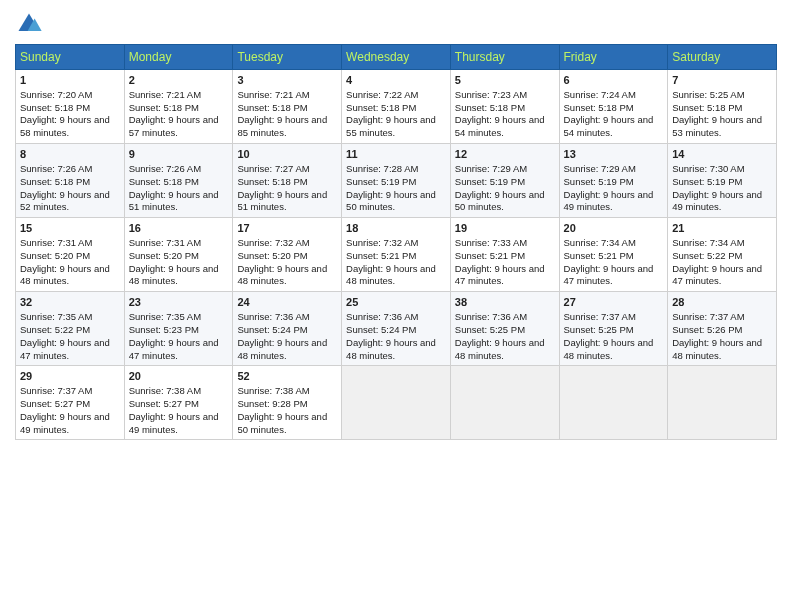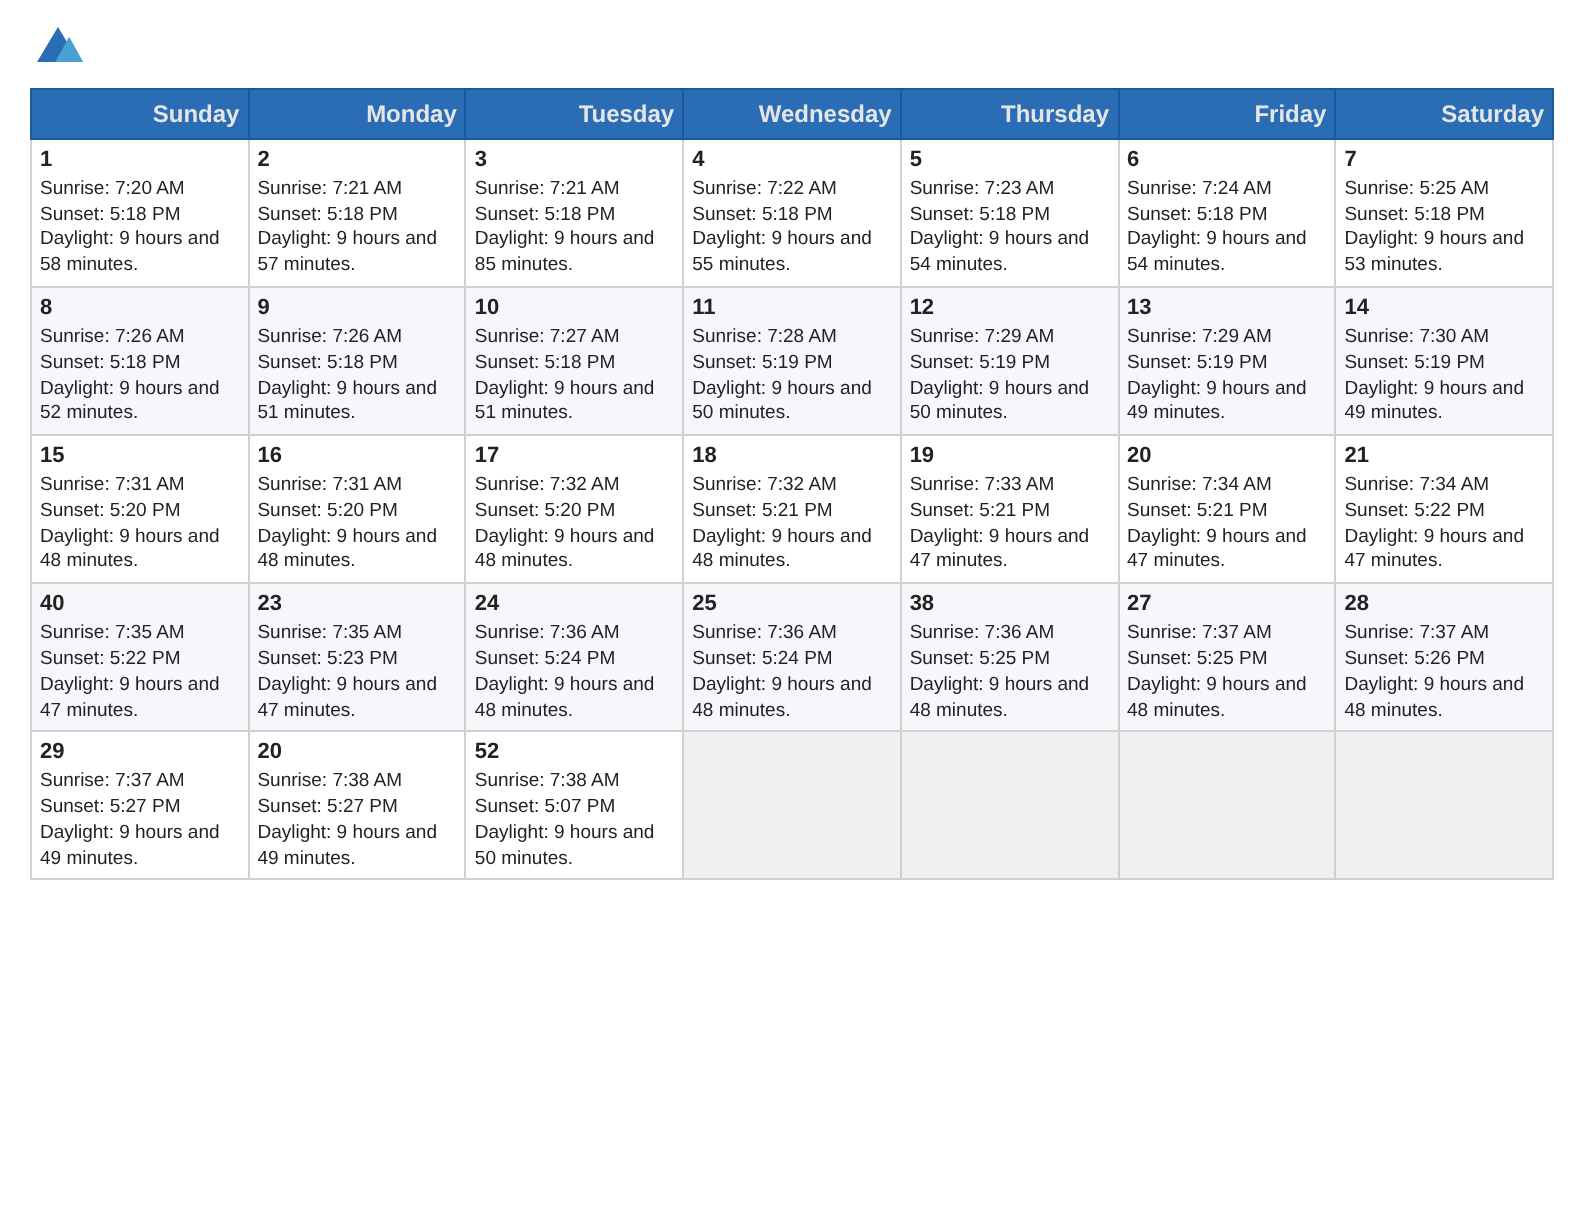--- a/index.html
+++ b/index.html
@@ -51,25 +51,25 @@
       font-size: 14px;
       color: #444;
     }
     table {
       width: 100%;
       border-collapse: collapse;
       table-layout: fixed;
     }
     thead tr th {
       background: #2a6db5;
-      color: #e5e5e5;
+      color: #bef264;
       font-size: 12px;
-      font-weight: bold;
+      font-weight: normal;
       padding: 5px 4px;
-      text-align: right;
+      text-align: left;
       border: 1px solid #1a5a9a;
     }
     tbody tr td {
       border: 1px solid #d0d0d0;
       padding: 3px 4px;
       vertical-align: top;
       font-size: 9.5px;
       color: #222;
       background: #fff;
       line-height: 1.35;
@@ -142,32 +142,32 @@
         <tr>
           <td><span class="day-num">15</span><span>Sunrise: 7:31 AM</span><br><span>Sunset: 5:20 PM</span><br><span>Daylight: 9 hours and 48 minutes.</span></td>
           <td><span class="day-num">16</span><span>Sunrise: 7:31 AM</span><br><span>Sunset: 5:20 PM</span><br><span>Daylight: 9 hours and 48 minutes.</span></td>
           <td><span class="day-num">17</span><span>Sunrise: 7:32 AM</span><br><span>Sunset: 5:20 PM</span><br><span>Daylight: 9 hours and 48 minutes.</span></td>
           <td><span class="day-num">18</span><span>Sunrise: 7:32 AM</span><br><span>Sunset: 5:21 PM</span><br><span>Daylight: 9 hours and 48 minutes.</span></td>
           <td><span class="day-num">19</span><span>Sunrise: 7:33 AM</span><br><span>Sunset: 5:21 PM</span><br><span>Daylight: 9 hours and 47 minutes.</span></td>
           <td><span class="day-num">20</span><span>Sunrise: 7:34 AM</span><br><span>Sunset: 5:21 PM</span><br><span>Daylight: 9 hours and 47 minutes.</span></td>
           <td><span class="day-num">21</span><span>Sunrise: 7:34 AM</span><br><span>Sunset: 5:22 PM</span><br><span>Daylight: 9 hours and 47 minutes.</span></td>
         </tr>
         <tr>
-          <td><span class="day-num">40</span><span>Sunrise: 7:35 AM</span><br><span>Sunset: 5:22 PM</span><br><span>Daylight: 9 hours and 47 minutes.</span></td>
+          <td><span class="day-num">32</span><span>Sunrise: 7:35 AM</span><br><span>Sunset: 5:22 PM</span><br><span>Daylight: 9 hours and 47 minutes.</span></td>
           <td><span class="day-num">23</span><span>Sunrise: 7:35 AM</span><br><span>Sunset: 5:23 PM</span><br><span>Daylight: 9 hours and 47 minutes.</span></td>
           <td><span class="day-num">24</span><span>Sunrise: 7:36 AM</span><br><span>Sunset: 5:24 PM</span><br><span>Daylight: 9 hours and 48 minutes.</span></td>
           <td><span class="day-num">25</span><span>Sunrise: 7:36 AM</span><br><span>Sunset: 5:24 PM</span><br><span>Daylight: 9 hours and 48 minutes.</span></td>
           <td><span class="day-num">38</span><span>Sunrise: 7:36 AM</span><br><span>Sunset: 5:25 PM</span><br><span>Daylight: 9 hours and 48 minutes.</span></td>
           <td><span class="day-num">27</span><span>Sunrise: 7:37 AM</span><br><span>Sunset: 5:25 PM</span><br><span>Daylight: 9 hours and 48 minutes.</span></td>
           <td><span class="day-num">28</span><span>Sunrise: 7:37 AM</span><br><span>Sunset: 5:26 PM</span><br><span>Daylight: 9 hours and 48 minutes.</span></td>
         </tr>
         <tr>
           <td><span class="day-num">29</span><span>Sunrise: 7:37 AM</span><br><span>Sunset: 5:27 PM</span><br><span>Daylight: 9 hours and 49 minutes.</span></td>
           <td><span class="day-num">20</span><span>Sunrise: 7:38 AM</span><br><span>Sunset: 5:27 PM</span><br><span>Daylight: 9 hours and 49 minutes.</span></td>
-          <td><span class="day-num">52</span><span>Sunrise: 7:38 AM</span><br><span>Sunset: 5:07 PM</span><br><span>Daylight: 9 hours and 50 minutes.</span></td>
+          <td><span class="day-num">52</span><span>Sunrise: 7:38 AM</span><br><span>Sunset: 9:28 PM</span><br><span>Daylight: 9 hours and 50 minutes.</span></td>
           <td class="empty-cell"></td>
           <td class="empty-cell"></td>
           <td class="empty-cell"></td>
           <td class="empty-cell"></td>
         </tr>
       </tbody>
   </table>
 </div>
 
 </body></html>

